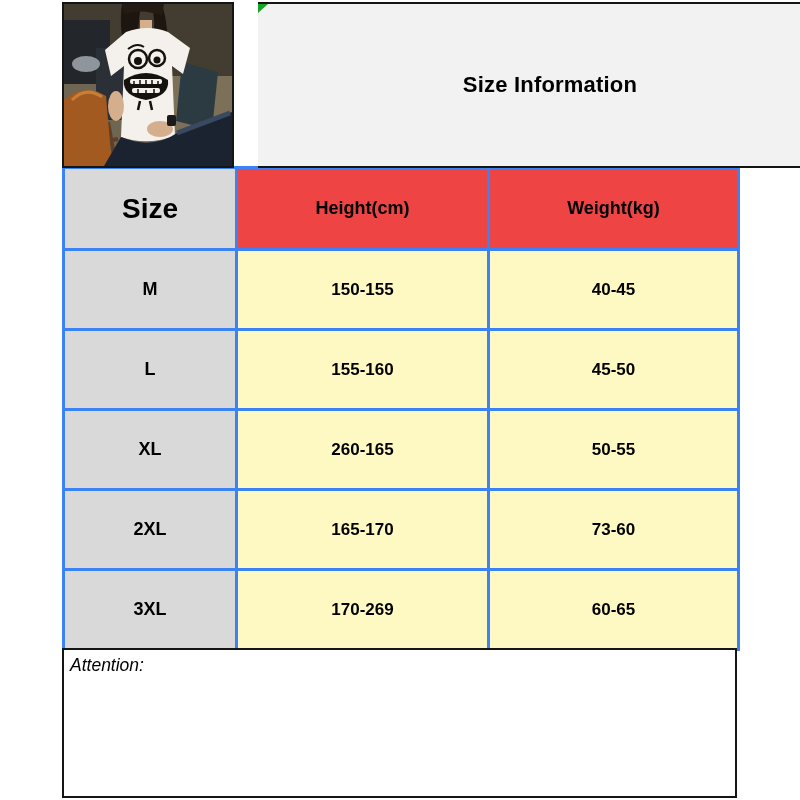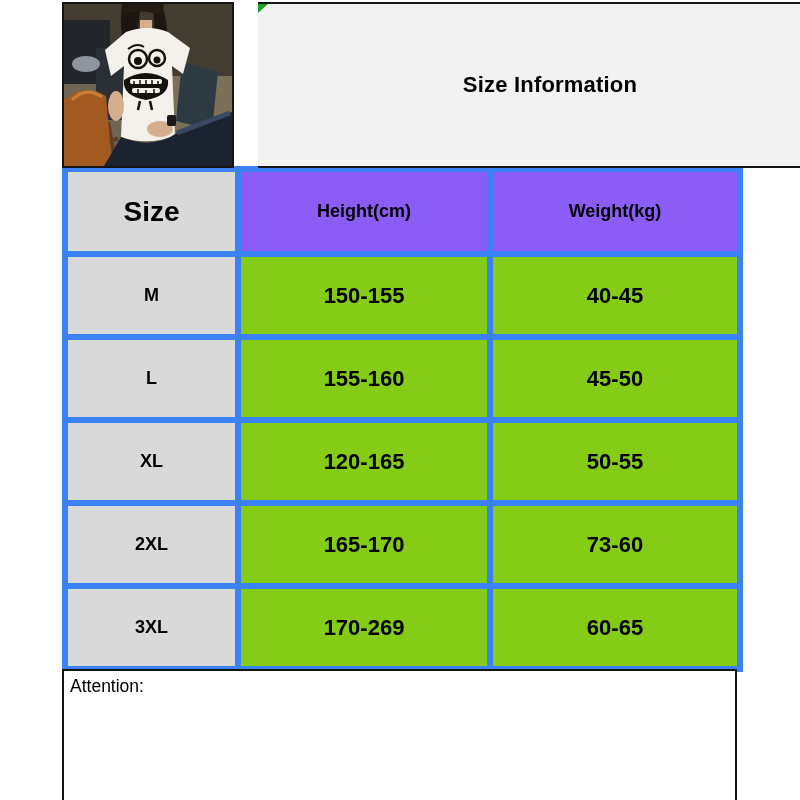--- a/index.html
+++ b/index.html
@@ -11,31 +11,31 @@
   .photo{width:172px;height:166px;border:2px solid #151515;box-sizing:border-box;flex:0 0 auto;background:#6e6553;}
   .photo svg{display:block;width:100%;height:100%;}
   .title-cell{flex:1;border:2px solid #151515;border-left:none;box-sizing:border-box;background:#f2f2f2;
               display:flex;align-items:center;justify-content:center;position:relative;}
   .green-corner{position:absolute;top:0;left:0;width:0;height:0;
                 border-top:9px solid #18a327;border-right:10px solid transparent;}
   .page-title{font-size:22px;font-weight:bold;letter-spacing:0.2px;}
 
   
   table.size-table{border-collapse:collapse;table-layout:fixed;width:675px;margin-top:-2px;}
-  table.size-table td,table.size-table th{border:6px solid #3b82f6;text-align:center;vertical-align:middle;
+  table.size-table td,table.size-table th{border:3px solid #3b82f6;text-align:center;vertical-align:middle;
                 padding:0;font-weight:bold;}
   th.size-head{background:#d9d9d9;font-size:28px;height:79px;}
-  th.col-head{background:#8b5cf6;font-size:18px;height:79px;}
+  th.col-head{background:#ef4444;font-size:18px;height:79px;}
   td.size-label{background:#d9d9d9;font-size:18px;height:77px;}
-  td.val{background:#84cc16;font-size:22px;height:77px;}
+  td.val{background:#fef9c3;font-size:17px;height:77px;}
 
   
   .attention{width:675px;box-sizing:border-box;border:2px solid #151515;margin-top:-3px;background:#ffffff;
              height:150px;padding:3px 6px;font-size:17.5px;line-height:25px;}
-  .attention p{margin:0;}
+  .attention p{margin:0;font-style:italic;}
 </style>
 </head>
 <body>
 
 <div class="sheet">
 
   <div class="top-band">
     <div class="photo">
       <svg viewBox="0 0 168 162" preserveAspectRatio="none">
         <rect width="168" height="162" fill="#6e6553"></rect>
@@ -95,21 +95,21 @@
       <td class="val">150-155</td>
       <td class="val">40-45</td>
     </tr>
     <tr>
       <td class="size-label">L</td>
       <td class="val">155-160</td>
       <td class="val">45-50</td>
     </tr>
     <tr>
       <td class="size-label">XL</td>
-      <td class="val">120-165</td>
+      <td class="val">260-165</td>
       <td class="val">50-55</td>
     </tr>
     <tr>
       <td class="size-label">2XL</td>
       <td class="val">165-170</td>
       <td class="val">73-60</td>
     </tr>
     <tr>
       <td class="size-label">3XL</td>
       <td class="val">170-269</td>

